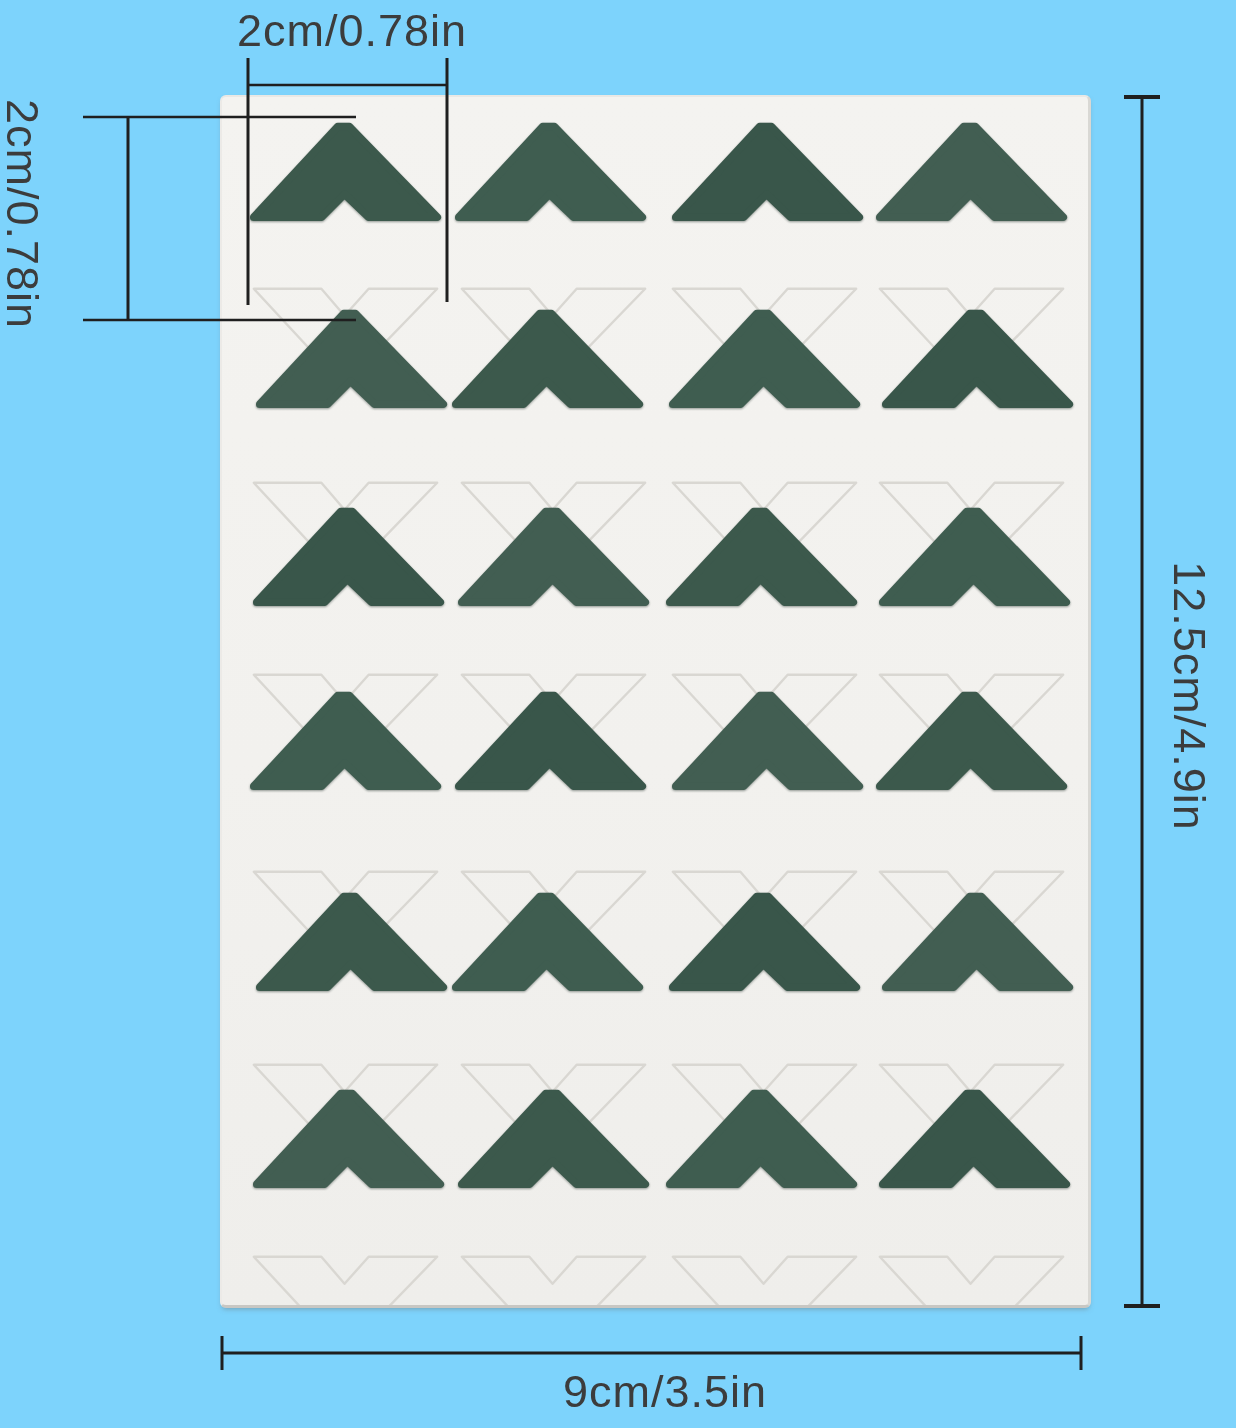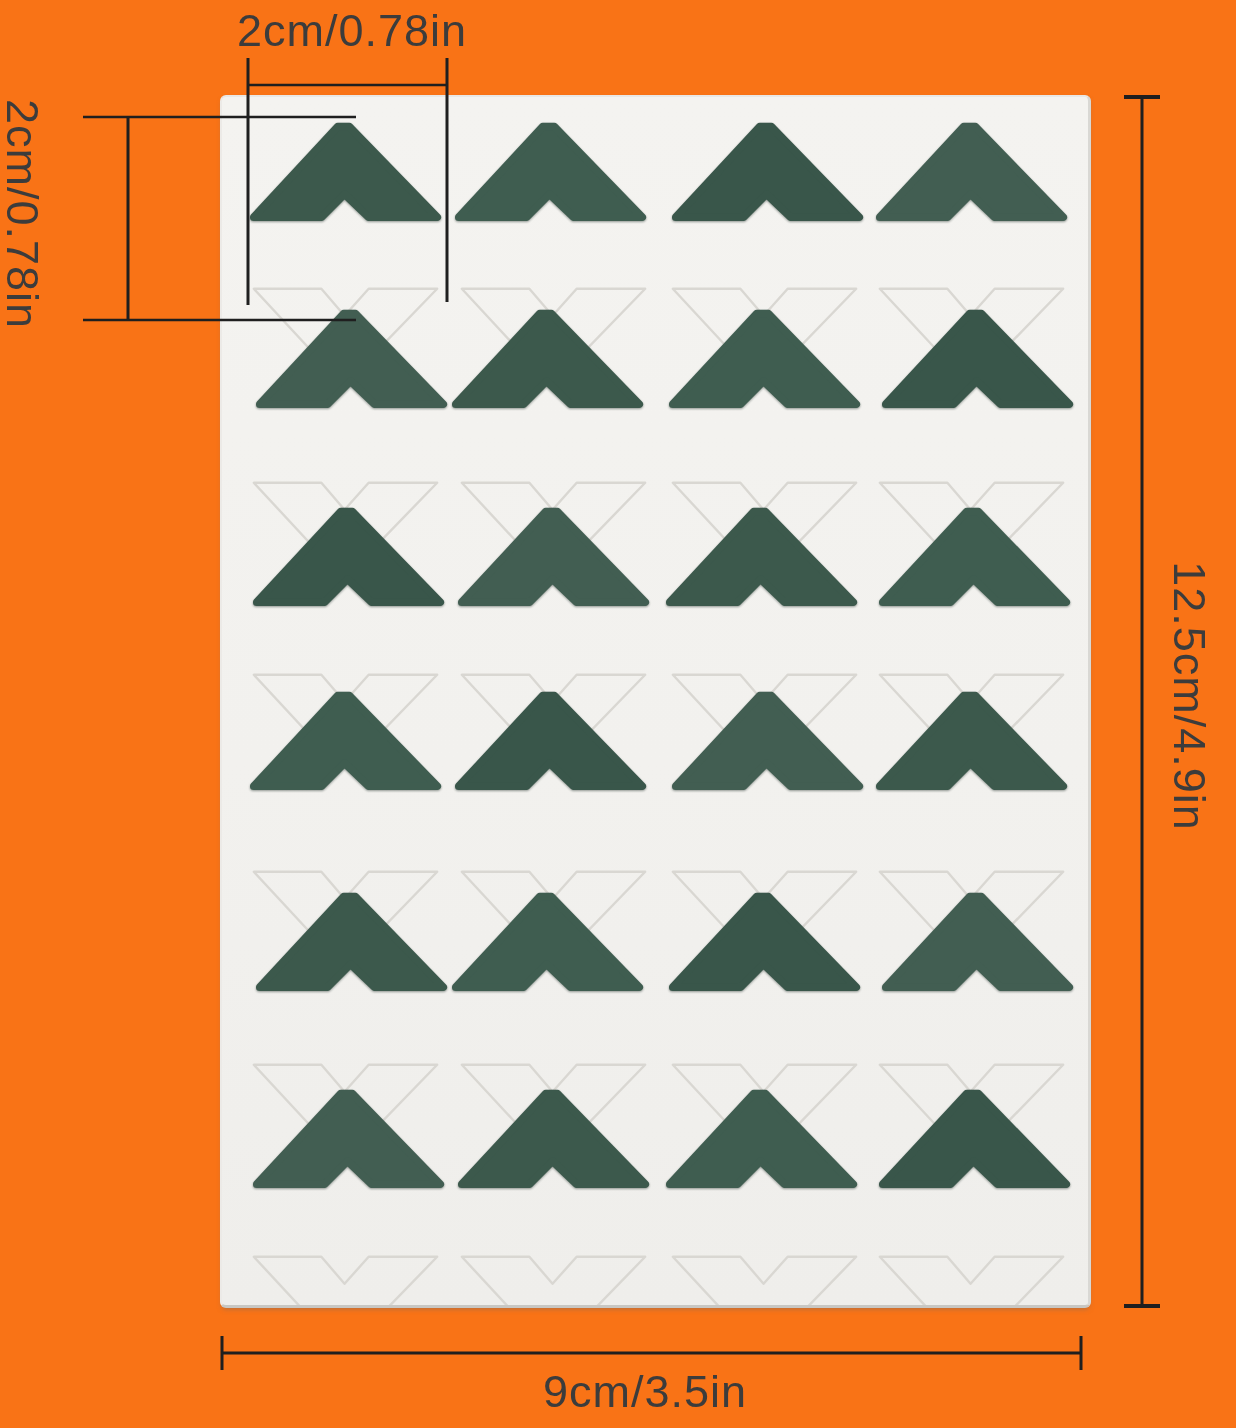--- a/index.html
+++ b/index.html
@@ -1,17 +1,17 @@
 <!DOCTYPE html>
 <html><head>
 <meta charset="utf-8">
 <style>
   html,body { margin:0; padding:0; background:#ffffff; }
   .stage {
-    position:relative; width:1236px; height:1428px; background:#f97316;
+    position:relative; width:1236px; height:1428px; background:#7dd3fc;
     overflow:hidden; font-family:"Liberation Sans", sans-serif;
   }
   .sheet {
     position:absolute; left:220px; top:95px; width:866px; height:1208px;
     background:linear-gradient(180deg,#f4f3f0 0%,#f2f1ee 55%,#efeeeb 100%);
     border-top:2px solid #e9e8e5;
     border-left:2px solid #eceae7;
     border-right:3px solid #d9d8d4;
     border-bottom:3px solid #c8c7c3;
     border-radius:6px;
@@ -202,14 +202,14 @@
       <line x1="1081" y1="1336" x2="1081" y2="1370" stroke-width="3"></line>
     </g>
   </svg>
 
   <div class="dim-label" style="left:152px; top:8px; width:400px;">2cm/0.78in</div>
 
   <div class="dim-label rot90" style="left:-108px; top:191px; width:260px; height:46px;">2cm/0.78in</div>
 
   <div class="dim-label rot90" style="left:1038px; top:672px; width:300px; height:48px;">12.5cm/4.9in</div>
 
-  <div class="dim-label" style="left:445px; top:1369px; width:400px;">9cm/3.5in</div>
+  <div class="dim-label" style="left:465px; top:1369px; width:400px;">9cm/3.5in</div>
 </div>
 
 </body></html>

